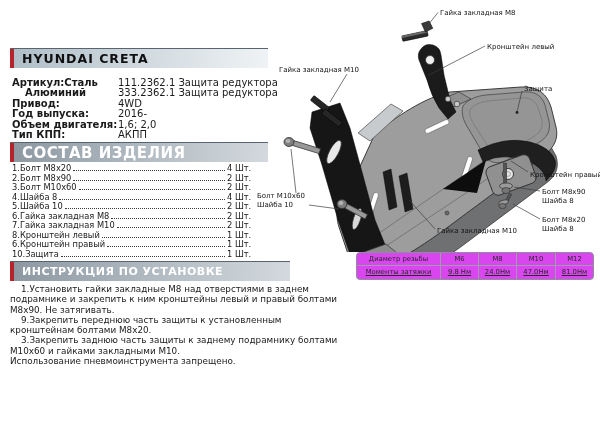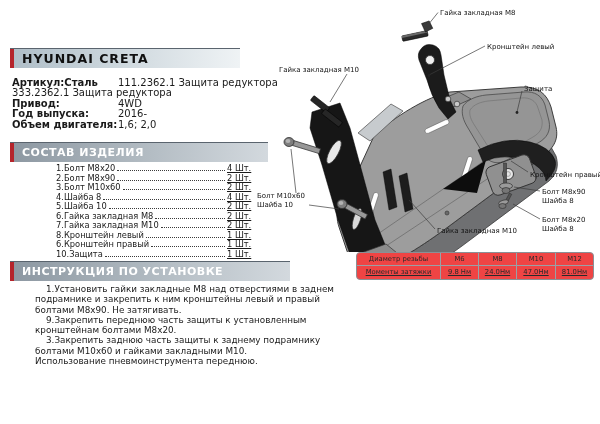--- a/index.html
+++ b/index.html
@@ -12,54 +12,54 @@
   .secbar {
     position:absolute; height:20px; line-height:20px;
     font-weight:bold; padding-left:12px; letter-spacing:.5px;
     border-top:1px solid #5a646e;
   }
   .secbar .redbar {
     position:absolute; left:0; top:0; bottom:0; width:4px;
     background:#b5242b;
   }
   #header-title {
-    left:10px; top:48px; width:230px; font-size:12.5px; letter-spacing:1px;
+    left:10px; top:48px; width:258px; font-size:12.5px; letter-spacing:1px;
     color:#101010;
     background:linear-gradient(93deg,#aebdc7 0%,#ccd6dc 45%,#eff3f5 100%);
   }
   #parts-header {
-    left:10px; top:142px; width:258px; font-size:11px; color:#ffffff;
+    left:10px; top:142px; width:258px; font-size:15px; color:#ffffff;
     background:linear-gradient(93deg,#8c97a1 0%,#b4bdc4 55%,#d3d9de 100%);
   }
   #instr-header {
     left:10px; top:261px; width:280px; font-size:11px; color:#ffffff;
     background:linear-gradient(93deg,#8c97a1 0%,#b4bdc4 55%,#d3d9de 100%);
   }
   
   #spec-table { position:absolute; left:12px; top:78px; width:310px; font-size:10px; }
   .spec-row { display:flex; line-height:10.4px; }
   .spec-label { width:106px; font-weight:bold; flex:none; }
   .spec-label.indent { padding-left:13px; }
   .spec-value { white-space:nowrap;text-align:center; }
   
   #parts-list { position:absolute; left:12px; top:164px; width:243px; font-size:8.3px; }
-  .part-row { display:flex; align-items:baseline; line-height:9.5px;margin-left:44px; }
+  .part-row { display:flex; align-items:baseline; line-height:9.5px; }
   .part-name { white-space:nowrap; }
   .leader { flex:1; border-bottom:1.3px dotted #3a3a3a; margin:0 2px 2px 2px; min-width:8px; }
-  .qty { width:28px; flex:none; white-space:nowrap;text-decoration:underline; }
+  .qty { width:28px; flex:none; white-space:nowrap; }
   
   #instructions { position:absolute; left:10px; top:284px; width:330px; font-size:8.8px; line-height:10.3px; }
-  #instructions p { text-indent:11px;margin-left:25px; }
+  #instructions p { text-indent:11px; }
   #instructions p.noindent { text-indent:0; }
   
   #torque-table {
     position:absolute; left:356px; top:252px; width:238px;
     display:grid; grid-template-columns:84px 38px 38px 39px 37px;
     border:1px solid #8a9096; border-radius:4px; overflow:hidden;
-    font-size:6.8px; color:#2a2a2a; background:#ef4444; text-align:center;
+    font-size:6.8px; color:#2a2a2a; background:#d946ef; text-align:center;
   }
   .tcell { height:13px; line-height:13px; border-right:1px solid #9aa0a6; border-bottom:1px solid #9aa0a6; white-space:nowrap; }
   .tcell.end { border-right:none; }
   .tcell.last { border-bottom:none;text-decoration:underline; }
   
   #diagram { position:absolute; left:250px; top:0px; }
   #diagram text { font-family:"DejaVu Sans", sans-serif; font-size:7px; fill:#141414; }
   .callout-line { stroke:#3c3c3c; stroke-width:.7; fill:none; }
 </style>
 </head>
@@ -69,33 +69,38 @@
   <span class="redbar"></span>
   <span>HYUNDAI CRETA</span>
 </div>
 
 <div id="spec-table">
     <div class="spec-row">
       <span class="spec-label">Артикул:Сталь</span>
       <span class="spec-value">111.2362.1 Защита редуктора</span>
     </div>
     <div class="spec-row">
+      <span class="spec-label indent">Алюминий</span>
       <span class="spec-value">333.2362.1 Защита редуктора</span>
     </div>
     <div class="spec-row">
       <span class="spec-label">Привод:</span>
       <span class="spec-value">4WD</span>
     </div>
     <div class="spec-row">
       <span class="spec-label">Год выпуска:</span>
       <span class="spec-value">2016-</span>
     </div>
     <div class="spec-row">
       <span class="spec-label">Объем двигателя:</span>
       <span class="spec-value">1,6; 2,0</span>
+    </div>
+    <div class="spec-row">
+      <span class="spec-label">Тип КПП:</span>
+      <span class="spec-value">АКПП</span>
     </div>
   </div>
 
 <div id="parts-header" class="secbar">
   <span class="redbar"></span>
   <span>СОСТАВ ИЗДЕЛИЯ</span>
 </div>
 
 <div id="parts-list">
     <div class="part-row">
@@ -152,21 +157,21 @@
 
 <div id="instr-header" class="secbar">
   <span class="redbar"></span>
   <span>ИНСТРУКЦИЯ ПО УСТАНОВКЕ</span>
 </div>
 
 <div id="instructions">
     <p>1.Установить гайки закладные М8 над отверстиями в заднем подрамнике и закрепить к ним кронштейны левый и правый болтами М8х90. Не затягивать.</p>
     <p>9.Закрепить переднюю часть защиты к установленным кронштейнам болтами М8х20.</p>
     <p>3.Закрепить заднюю часть защиты к заднему подрамнику болтами М10х60 и гайками закладными М10.</p>
-    <p class="noindent">Использование пневмоинструмента переднюю.</p>
+    <p class="noindent">Использование пневмоинструмента запрещено.</p>
   </div>
 
 <div id="torque-table">
     <div class="tcell">Диаметр резьбы</div>
     <div class="tcell">М6</div>
     <div class="tcell">М8</div>
     <div class="tcell">М10</div>
     <div class="tcell end">М12</div>
     <div class="tcell last">Моменты затяжки</div>
     <div class="tcell last">9.8 Нм</div>

